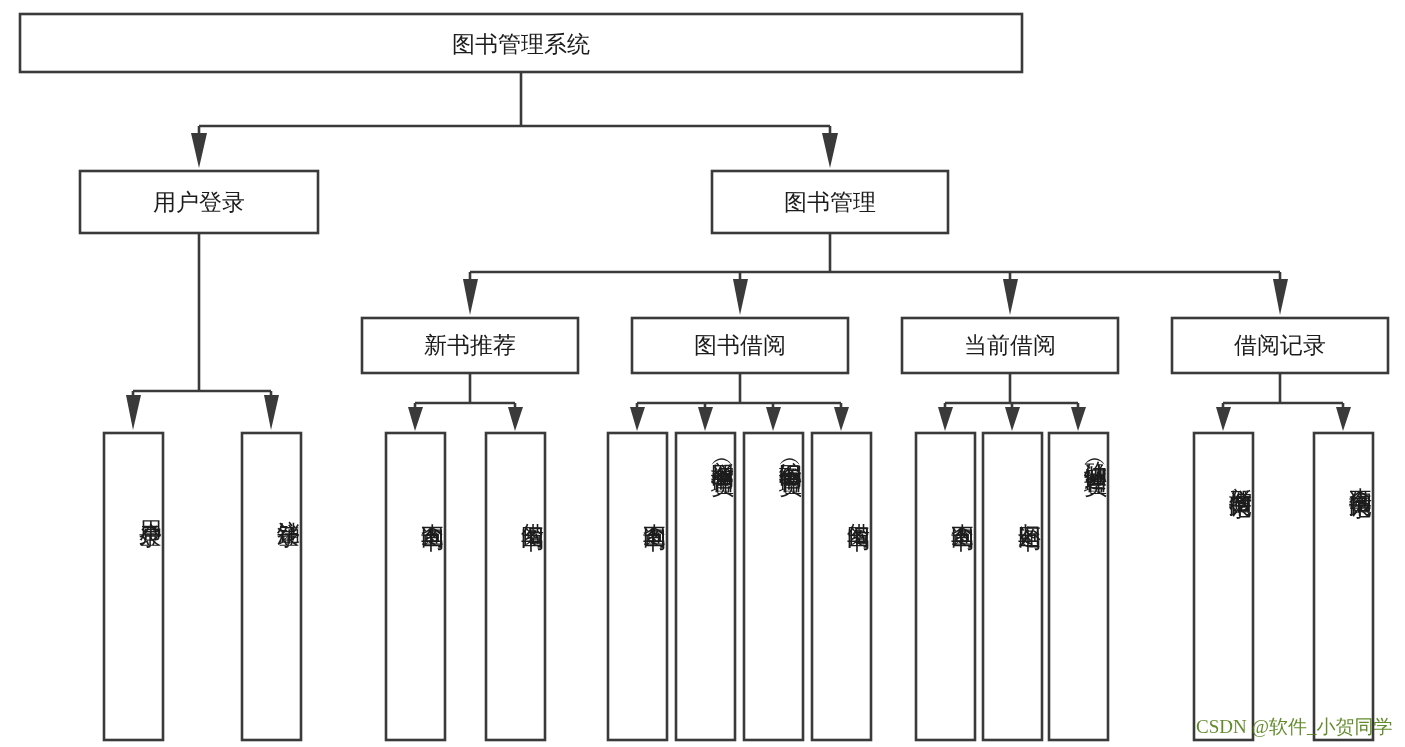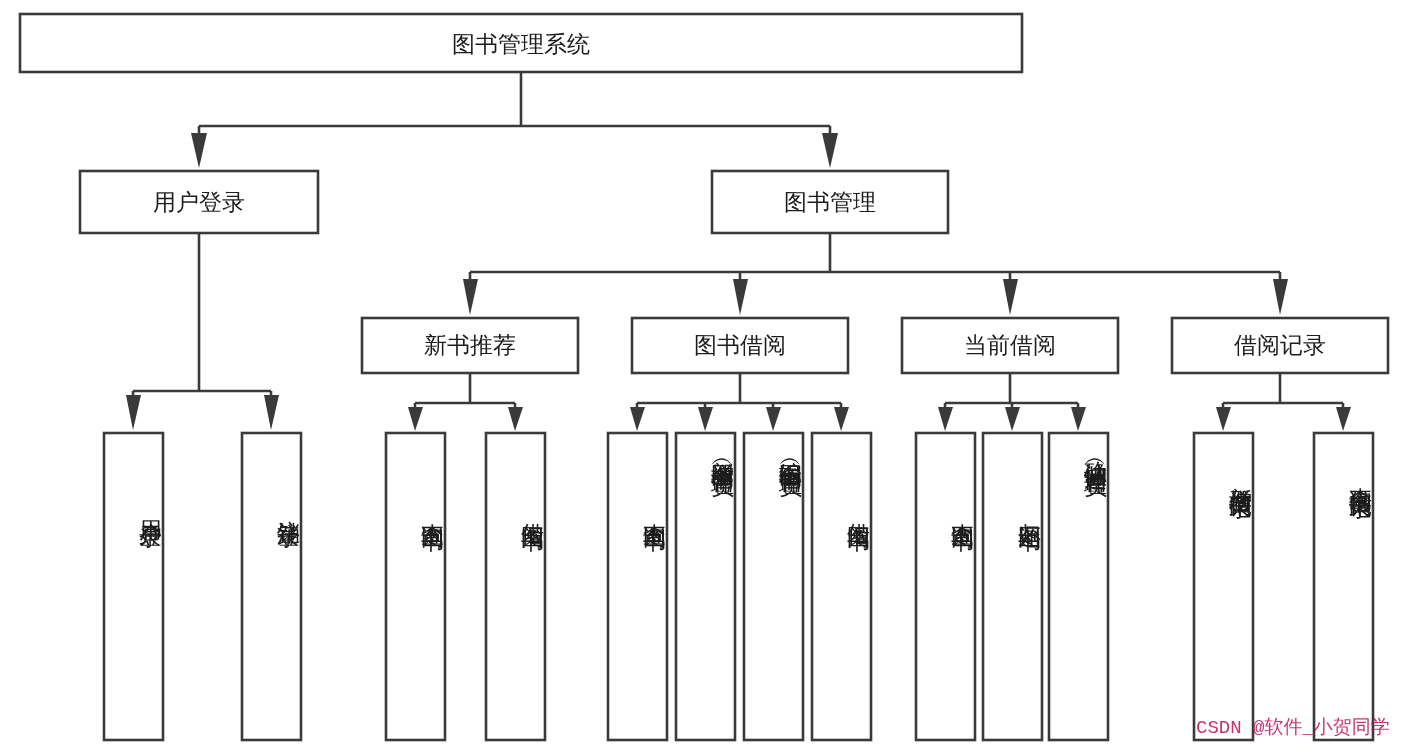--- a/index.html
+++ b/index.html
@@ -56,23 +56,23 @@
     font-size: 23px;
     line-height: 1.05;
     color: #1c1c1c;
     letter-spacing: 2px;
     white-space: nowrap;
     text-align: center;
     pointer-events: none;
   }
   .watermark {
     position: absolute;
-    font-family: Liberation Mono, monospace;
+    font-family: Liberation Serif, serif;
     font-size: 19px;
-    color: #be185d;
+    color: #4d7c0f;
     white-space: nowrap;
     opacity: 0.88;
   }
 </style>
 </head>
 <body>
 
 <div id="diagram-root">
 
   <svg class="flow" viewBox="0 0 1405 747">

